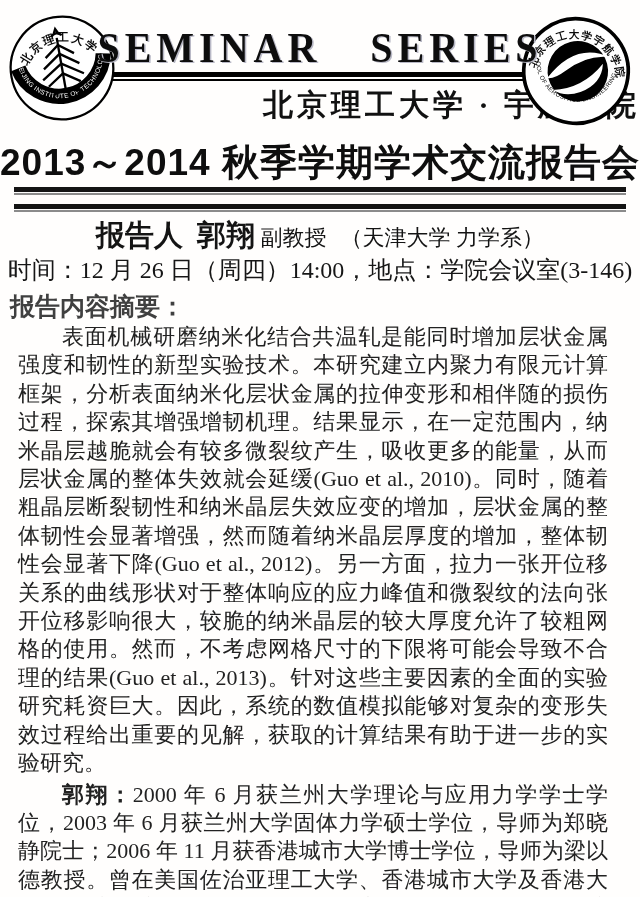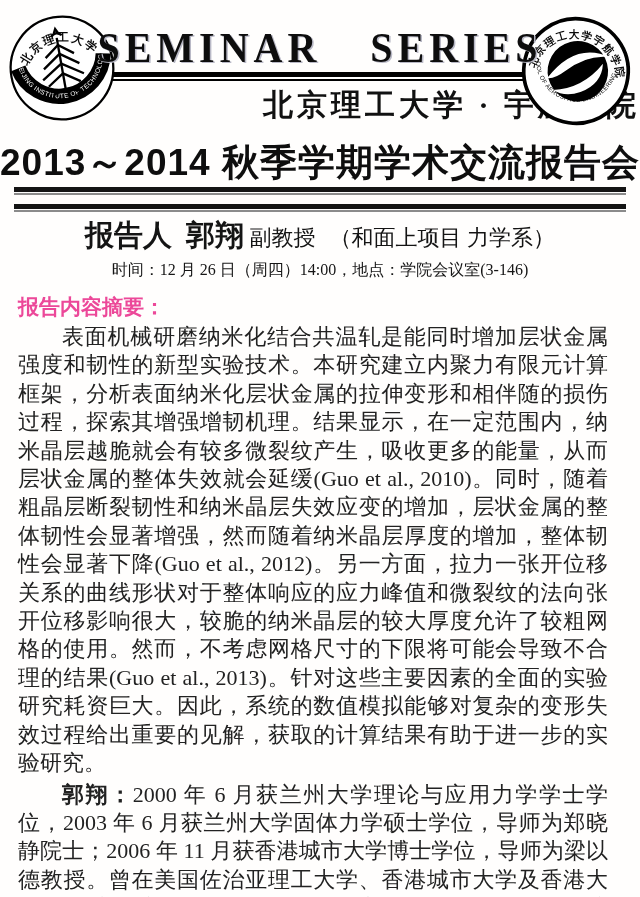--- a/index.html
+++ b/index.html
@@ -48,25 +48,25 @@
     display:flex; margin:5px 18px 0 20px;
     font-weight:bold; font-size:25px; line-height:31px; color:#101010;
     font-family:"Liberation Sans","DejaVu Sans",sans-serif;
   }
   .talk-title .label { white-space:nowrap; margin-right:6px; }
 
   
   .speaker-line { margin-top:10px; text-align:center; font-size:22px; line-height:27px; color:#141414; }
   .speaker-line .b { font-weight:bold; font-size:29px; }
   .speaker-line .gap { display:inline-block; width:14px; }
-  .time-line { margin-top:7px; text-align:center; font-size:16px; line-height:24px; color:#161616; }
+  .time-line { margin-top:7px; text-align:center; font-size:24px; line-height:24px; color:#161616; }
 
   
   .section-heading {
-    margin:12px 18px 0 18px; font-weight:bold; font-size:21px; line-height:26px; color:#ec4899;
+    margin:12px 18px 0 10px; font-weight:bold; font-size:25px; line-height:26px; color:#404040;
   }
   .body-par {
     margin:3px 32px 0 18px; text-align:justify; text-indent:2em;
     font-size:22px; line-height:28.4px; color:#222;
   }
   .body-par .name { font-weight:bold; }
 
   
   .logo svg { display:block; }
 </style>
@@ -132,21 +132,21 @@
     <div class="org-line">北京理工大学 · 宇航学院</div>
   </div>
 
   <div class="event-title">2013～2014 秋季学期学术交流报告会</div>
   <div class="rule-3d"></div>
 
   <div class="rule-3d"></div>
 
   <div class="speaker-line">
     <span class="b">报告人</span><span class="gap"></span><span class="b">郭翔</span>
-    <span>副教授</span><span class="gap"></span><span>（和面上项目 力学系）</span>
+    <span>副教授</span><span class="gap"></span><span>（天津大学 力学系）</span>
   </div>
   <div class="time-line">时间：12 月 26 日（周四）14:00，地点：学院会议室(3-146)</div>
 
   <div class="section-heading">报告内容摘要：</div>
   <p class="body-par">表面机械研磨纳米化结合共温轧是能同时增加层状金属强度和韧性的新型实验技术。本研究建立内聚力有限元计算框架，分析表面纳米化层状金属的拉伸变形和相伴随的损伤过程，探索其增强增韧机理。结果显示，在一定范围内，纳米晶层越脆就会有较多微裂纹产生，吸收更多的能量，从而层状金属的整体失效就会延缓(Guo et al., 2010)。同时，随着粗晶层断裂韧性和纳米晶层失效应变的增加，层状金属的整体韧性会显著增强，然而随着纳米晶层厚度的增加，整体韧性会显著下降(Guo et al., 2012)。另一方面，拉力一张开位移关系的曲线形状对于整体响应的应力峰值和微裂纹的法向张开位移影响很大，较脆的纳米晶层的较大厚度允许了较粗网格的使用。然而，不考虑网格尺寸的下限将可能会导致不合理的结果(Guo et al., 2013)。针对这些主要因素的全面的实验研究耗资巨大。因此，系统的数值模拟能够对复杂的变形失效过程给出重要的见解，获取的计算结果有助于进一步的实验研究。</p>
 
   <p class="body-par"><span class="name">郭翔：</span><span>2000 年 6 月获兰州大学理论与应用力学学士学位，2003 年 6 月获兰州大学固体力学硕士学位，导师为郑晓静院士；2006 年 11 月获香港城市大学博士学位，导师为梁以德教授。曾在美国佐治亚理工大学、香港城市大学及香港大学进行博士后工作。2011 年 3 月加入天津大学机械工程学院力学系。近年来主要从事纳米力学和计算断裂力学方面的研究，目前已在相关领域发表 SCI 论文 14 篇，其中 6 篇在一区和二区期刊。现主持自然科学基金青年项目（含纳米晶层的层状金属增韧机理的数值模拟研究）和面上项目（用于头盔的含不锈钢纳米晶层的新型混合板材的防弹性能优化）各一项，以及天津大学“北洋学者”青年骨干教师计划项目一项。</span></p>
 
 </div>
 

